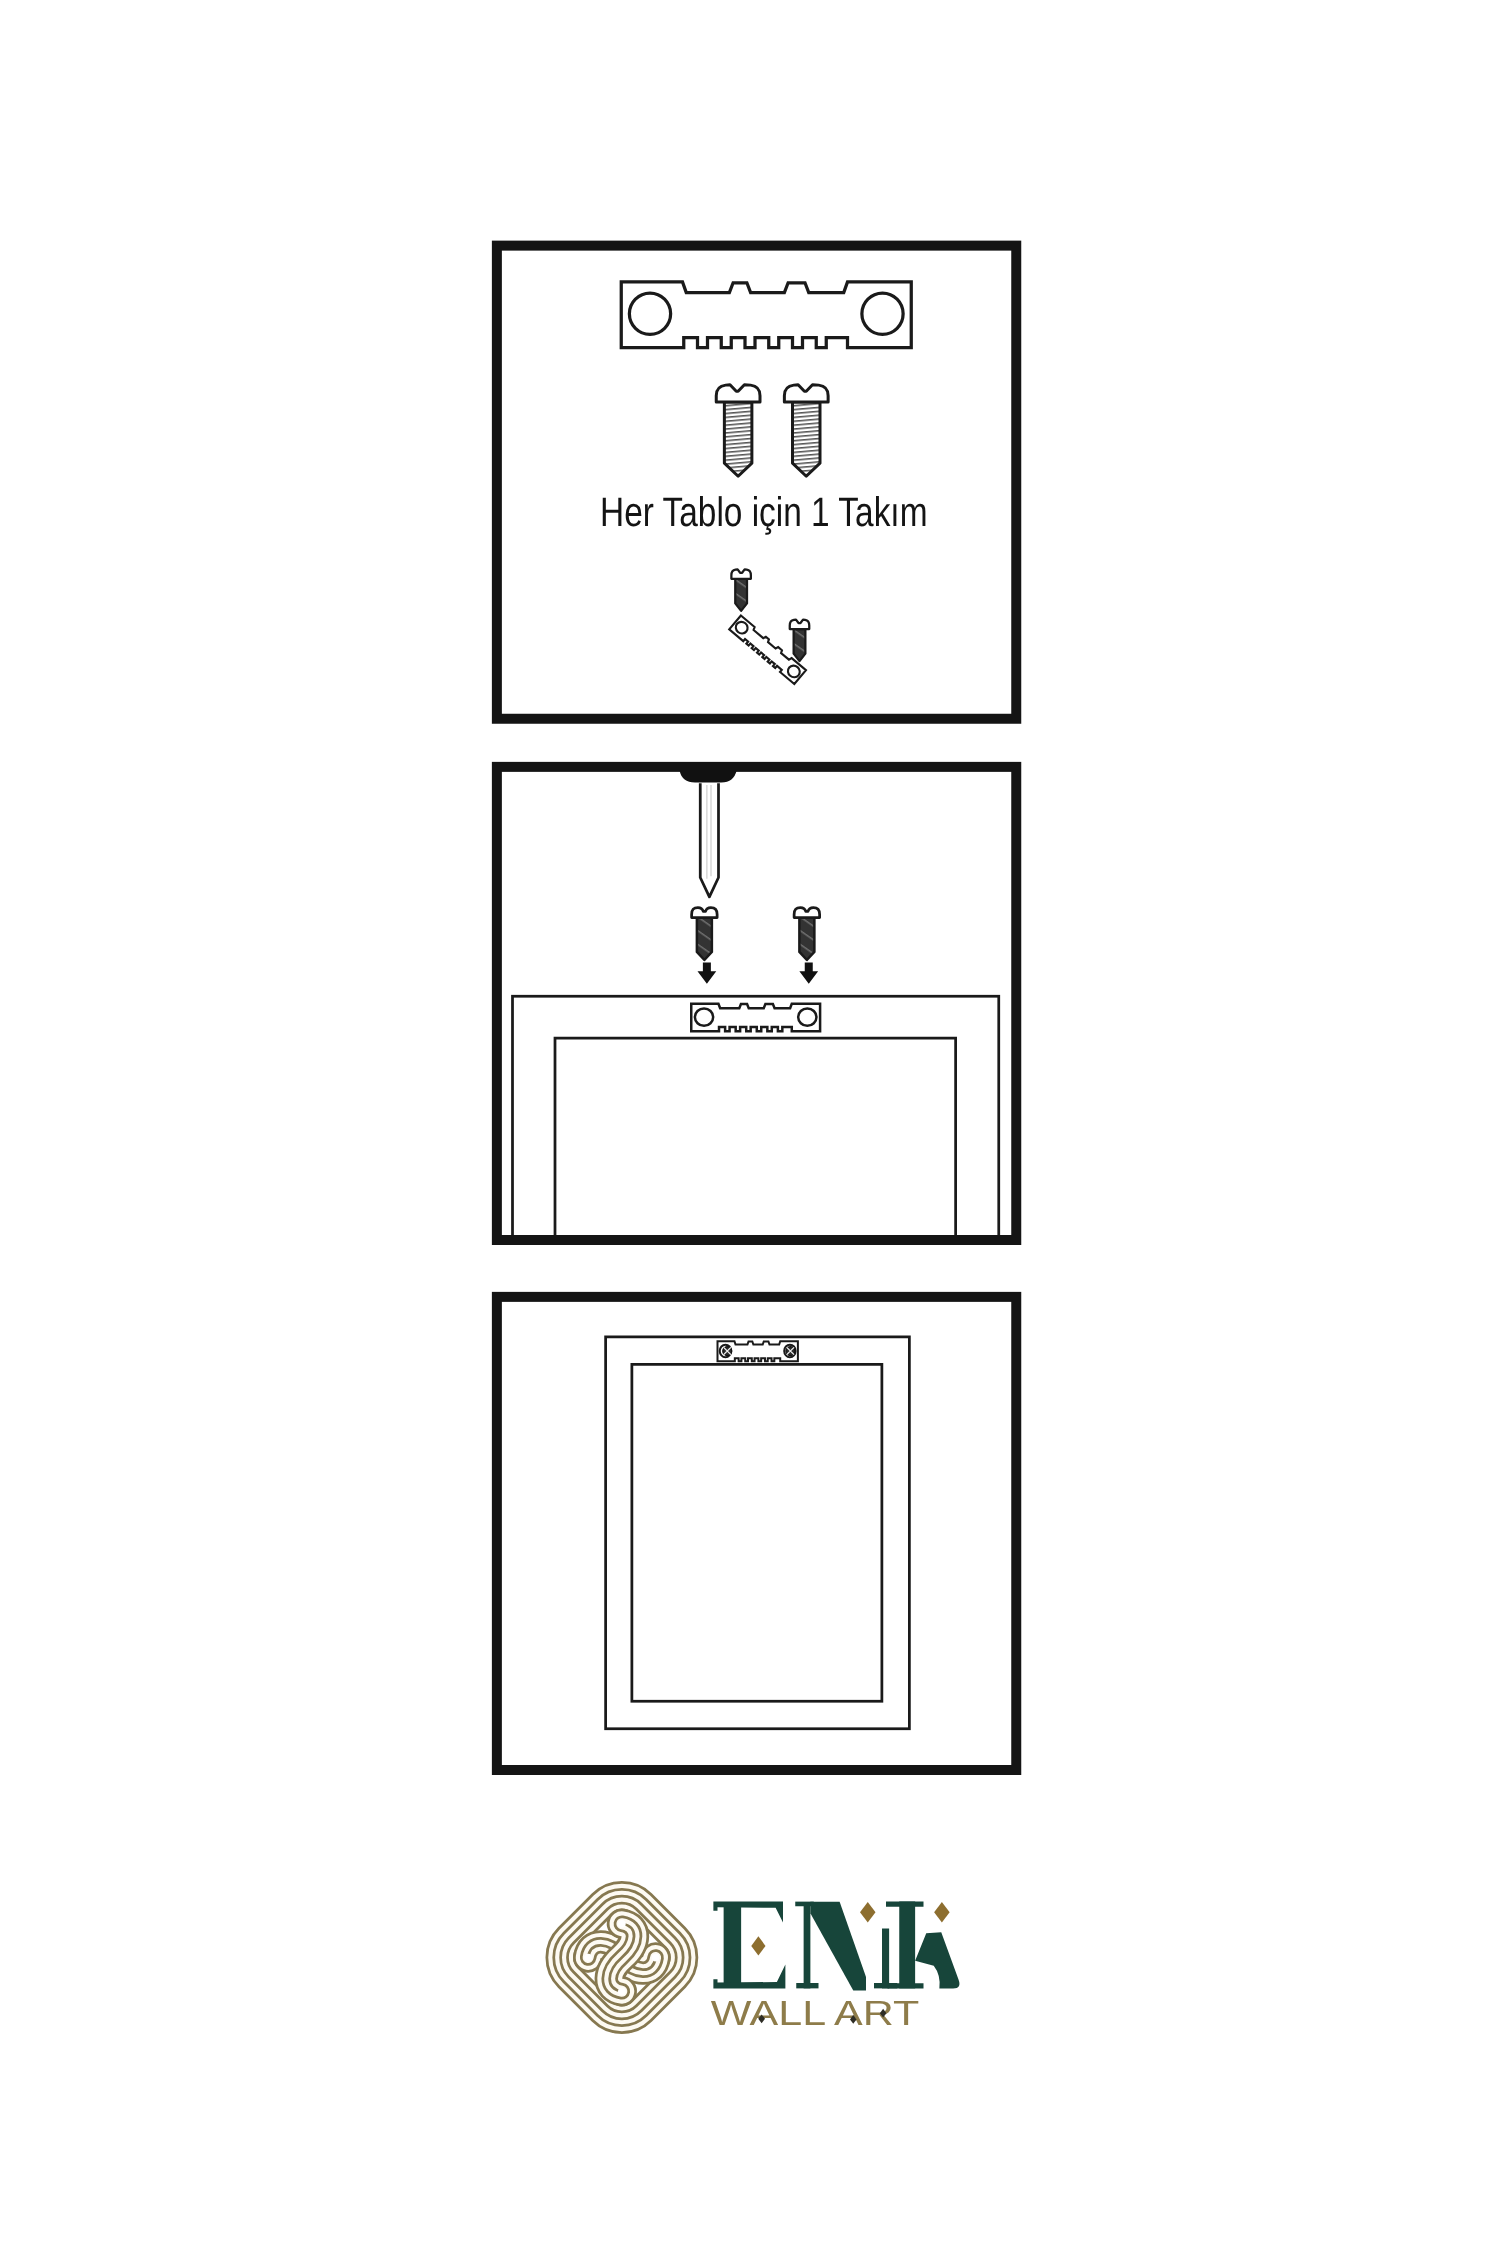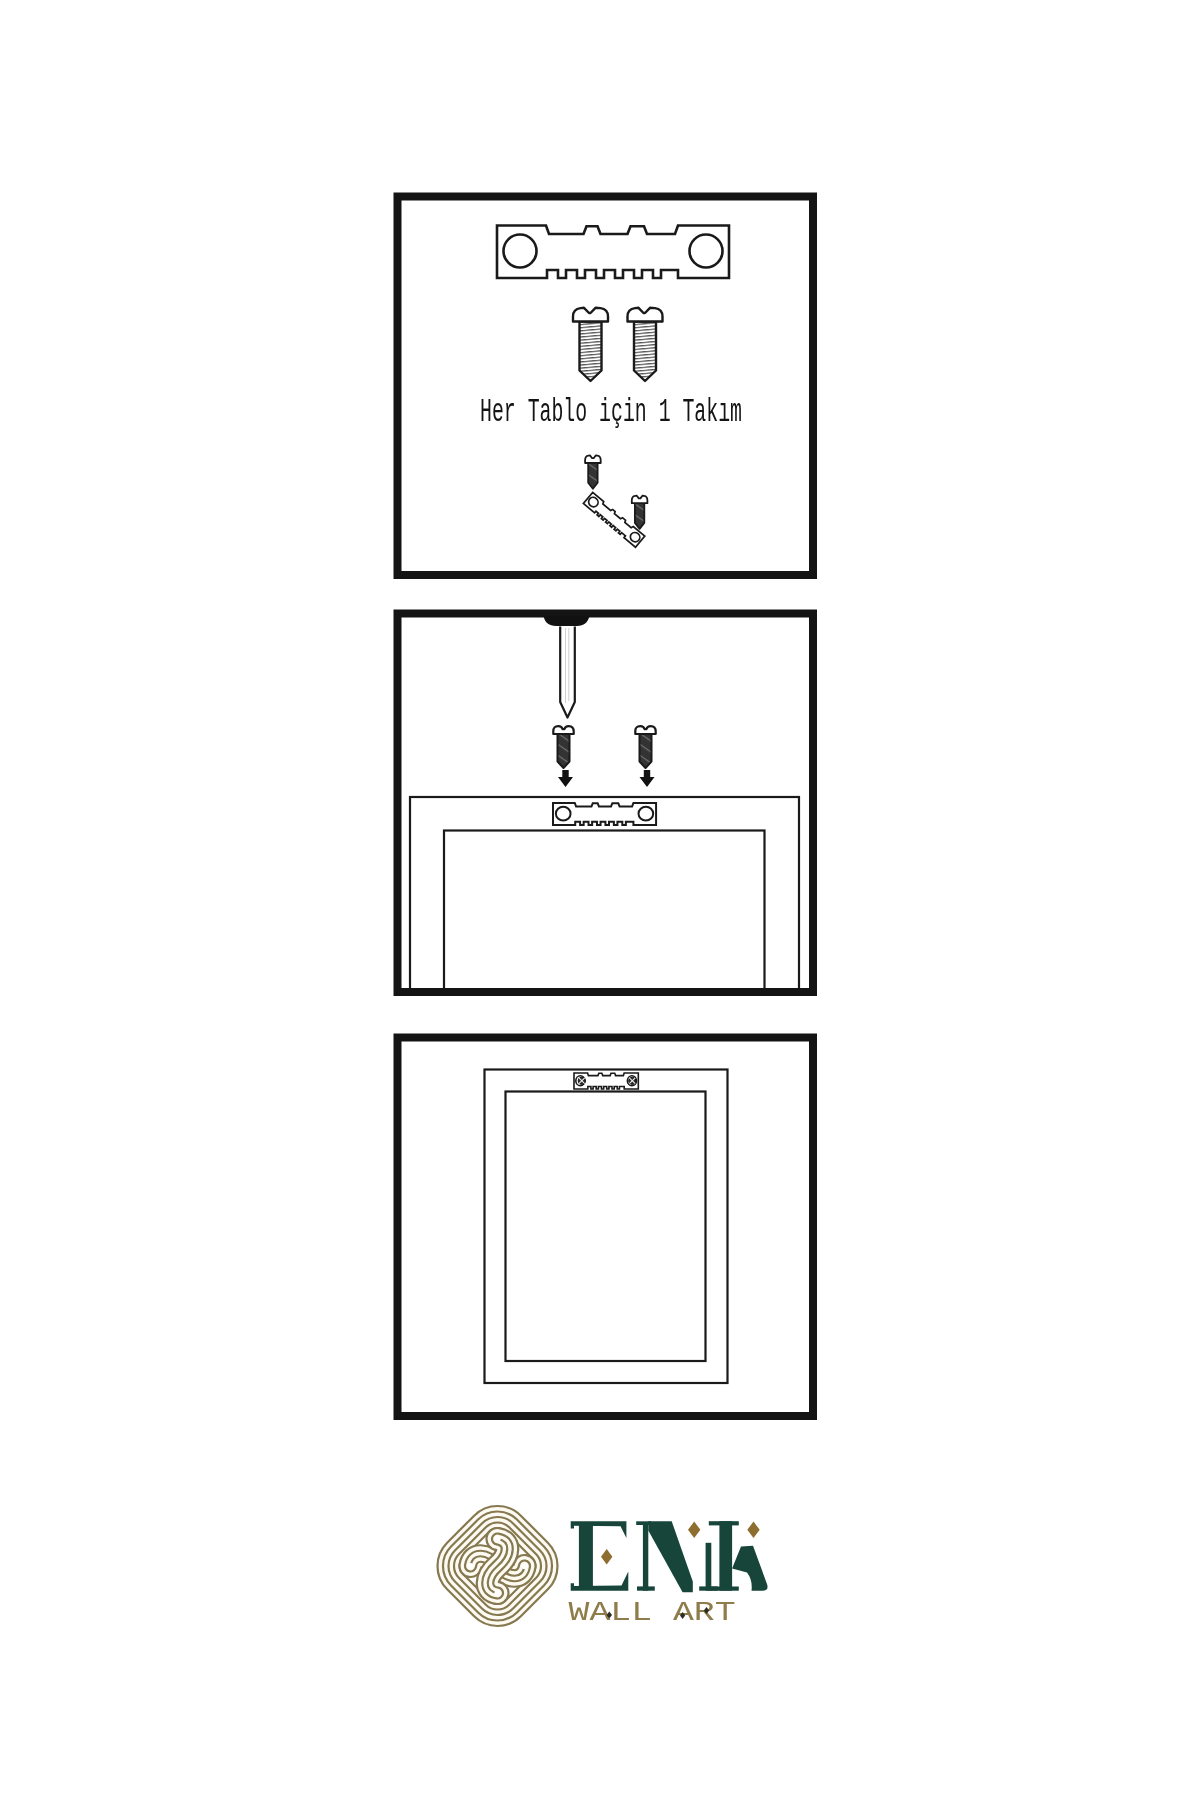--- a/index.html
+++ b/index.html
@@ -1,17 +1,17 @@
 <!DOCTYPE html>
 <html><head>
 <meta charset="utf-8">
 <style>
   html,body{margin:0;padding:0;background:#ffffff;}
   #page{position:relative;width:1200px;height:1800px;background:#ffffff;overflow:hidden;
-        font-family:Liberation Mono, monospace;}
+        font-family:Liberation Sans, sans-serif;}
   svg{display:block;}
 </style>
 </head>
 <body>
 <div id="page">
 <svg width="1200" height="1800" viewBox="0 0 1200 1800">
   <defs>
     <clipPath id="box2clip">
           <rect x="401.5" y="617.5" width="407.5" height="370.5"></rect>
         </clipPath>

